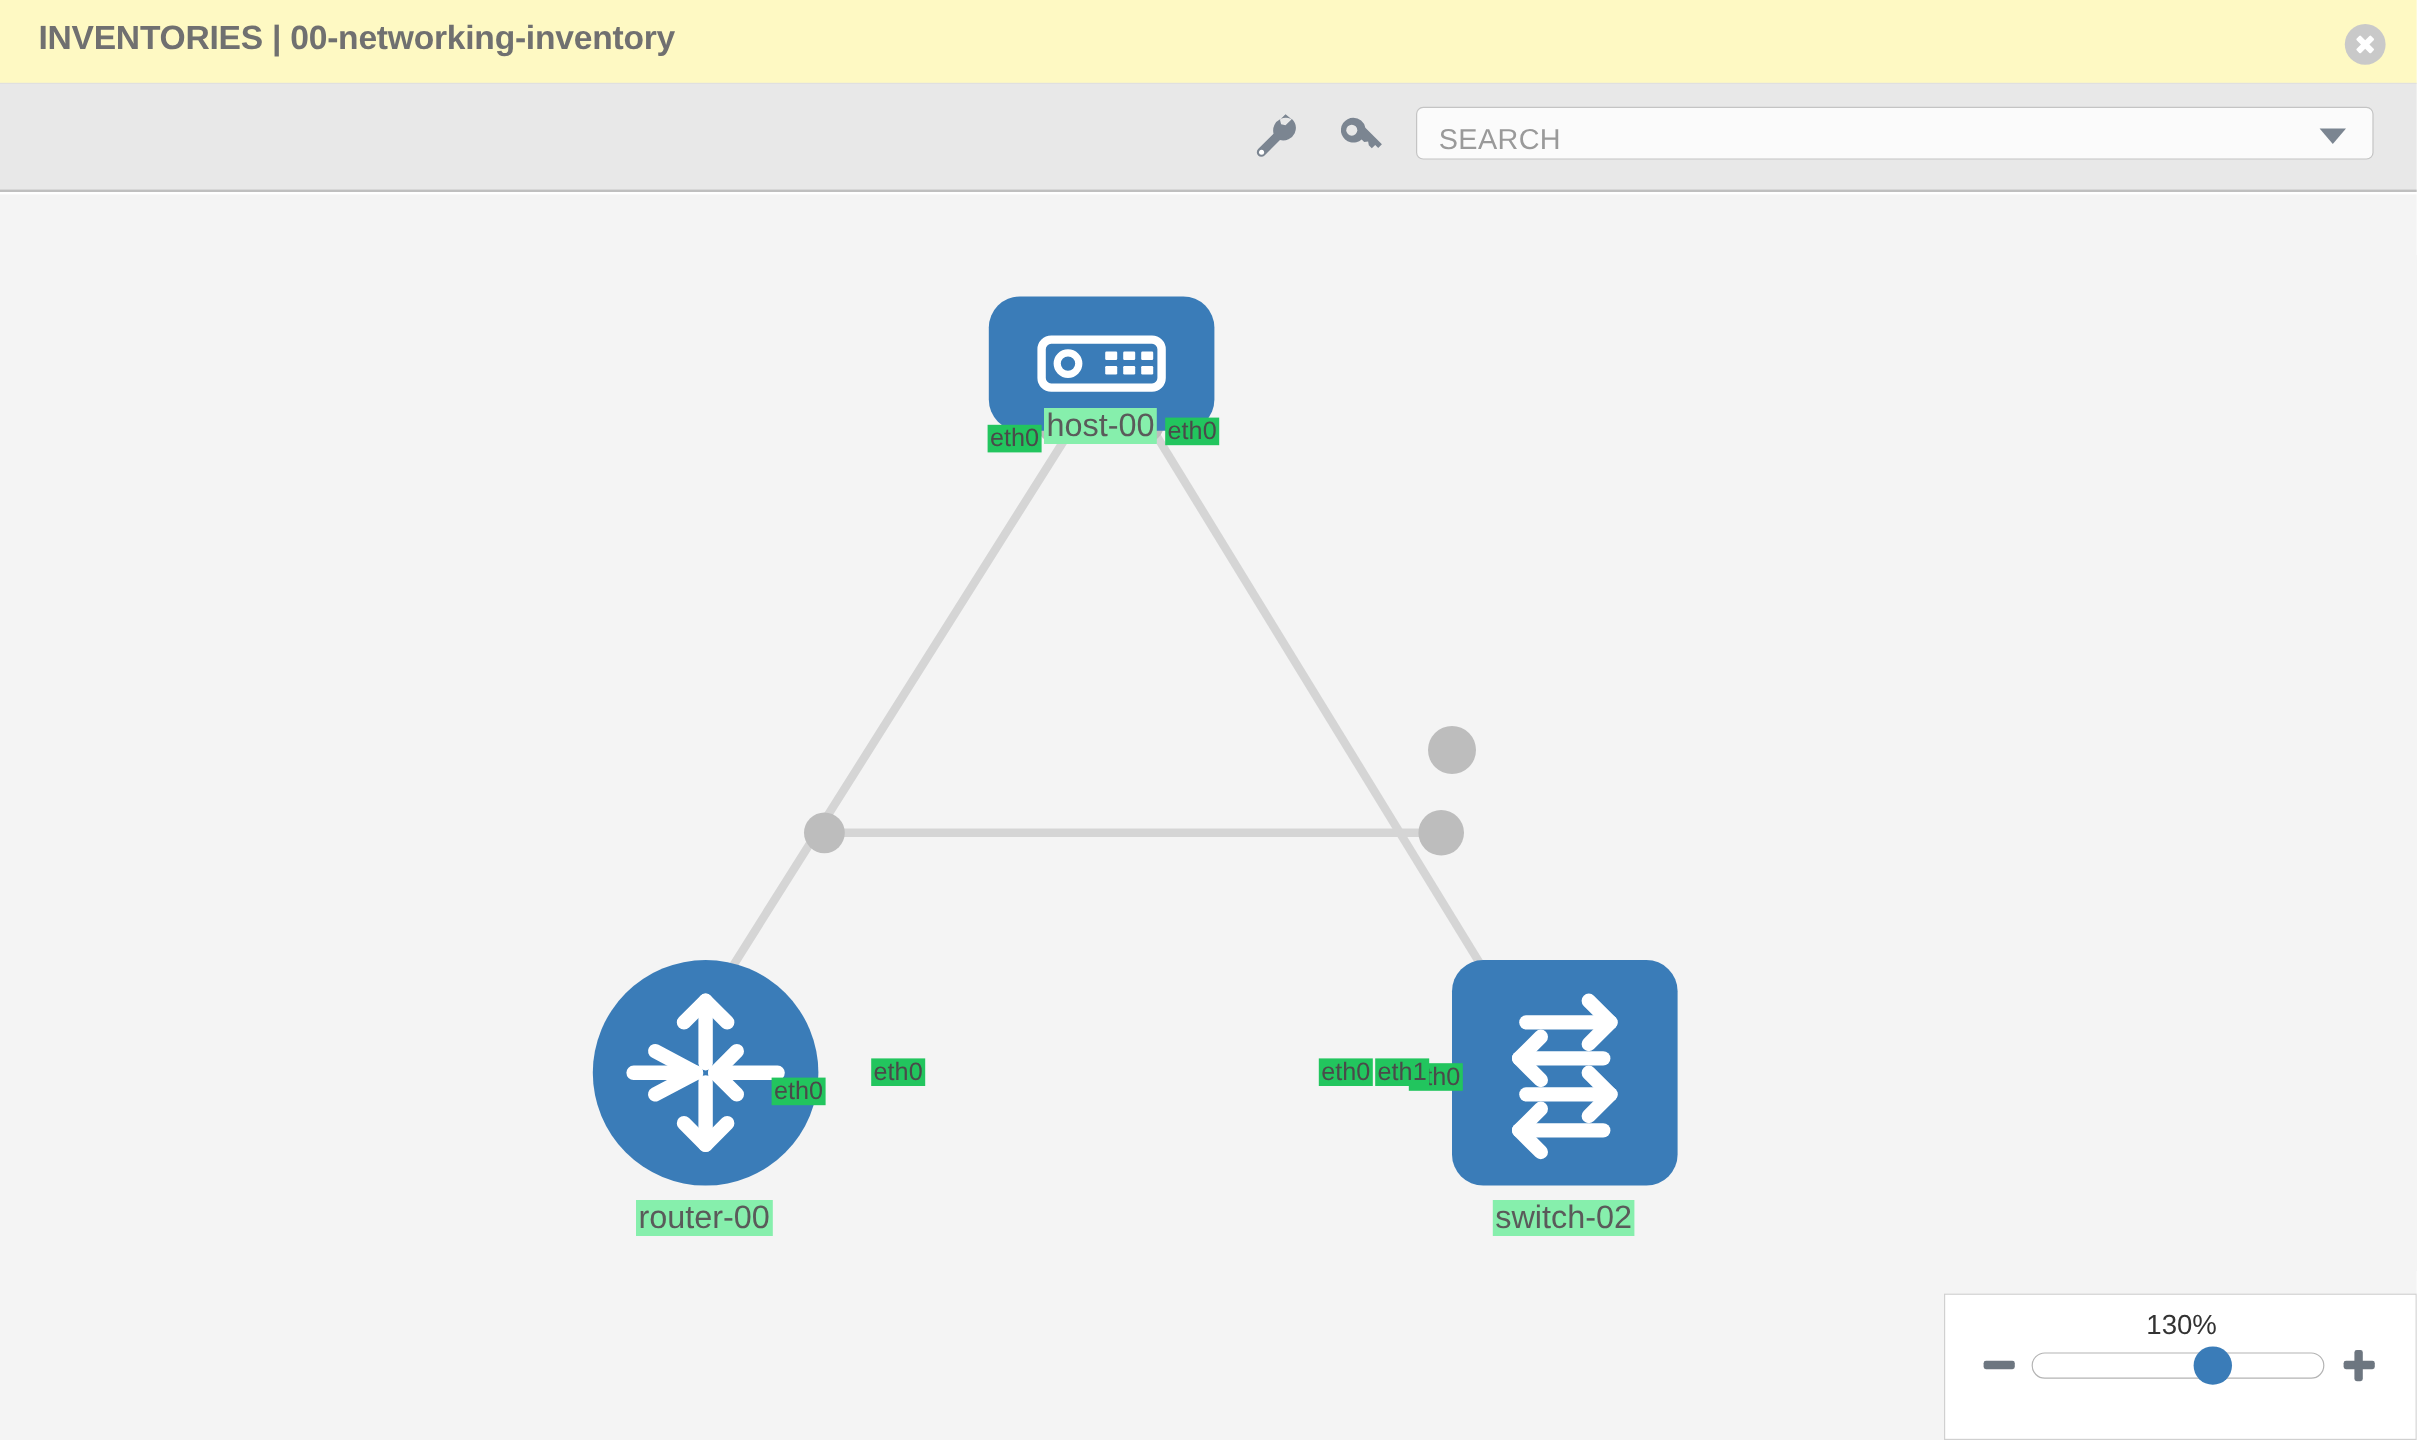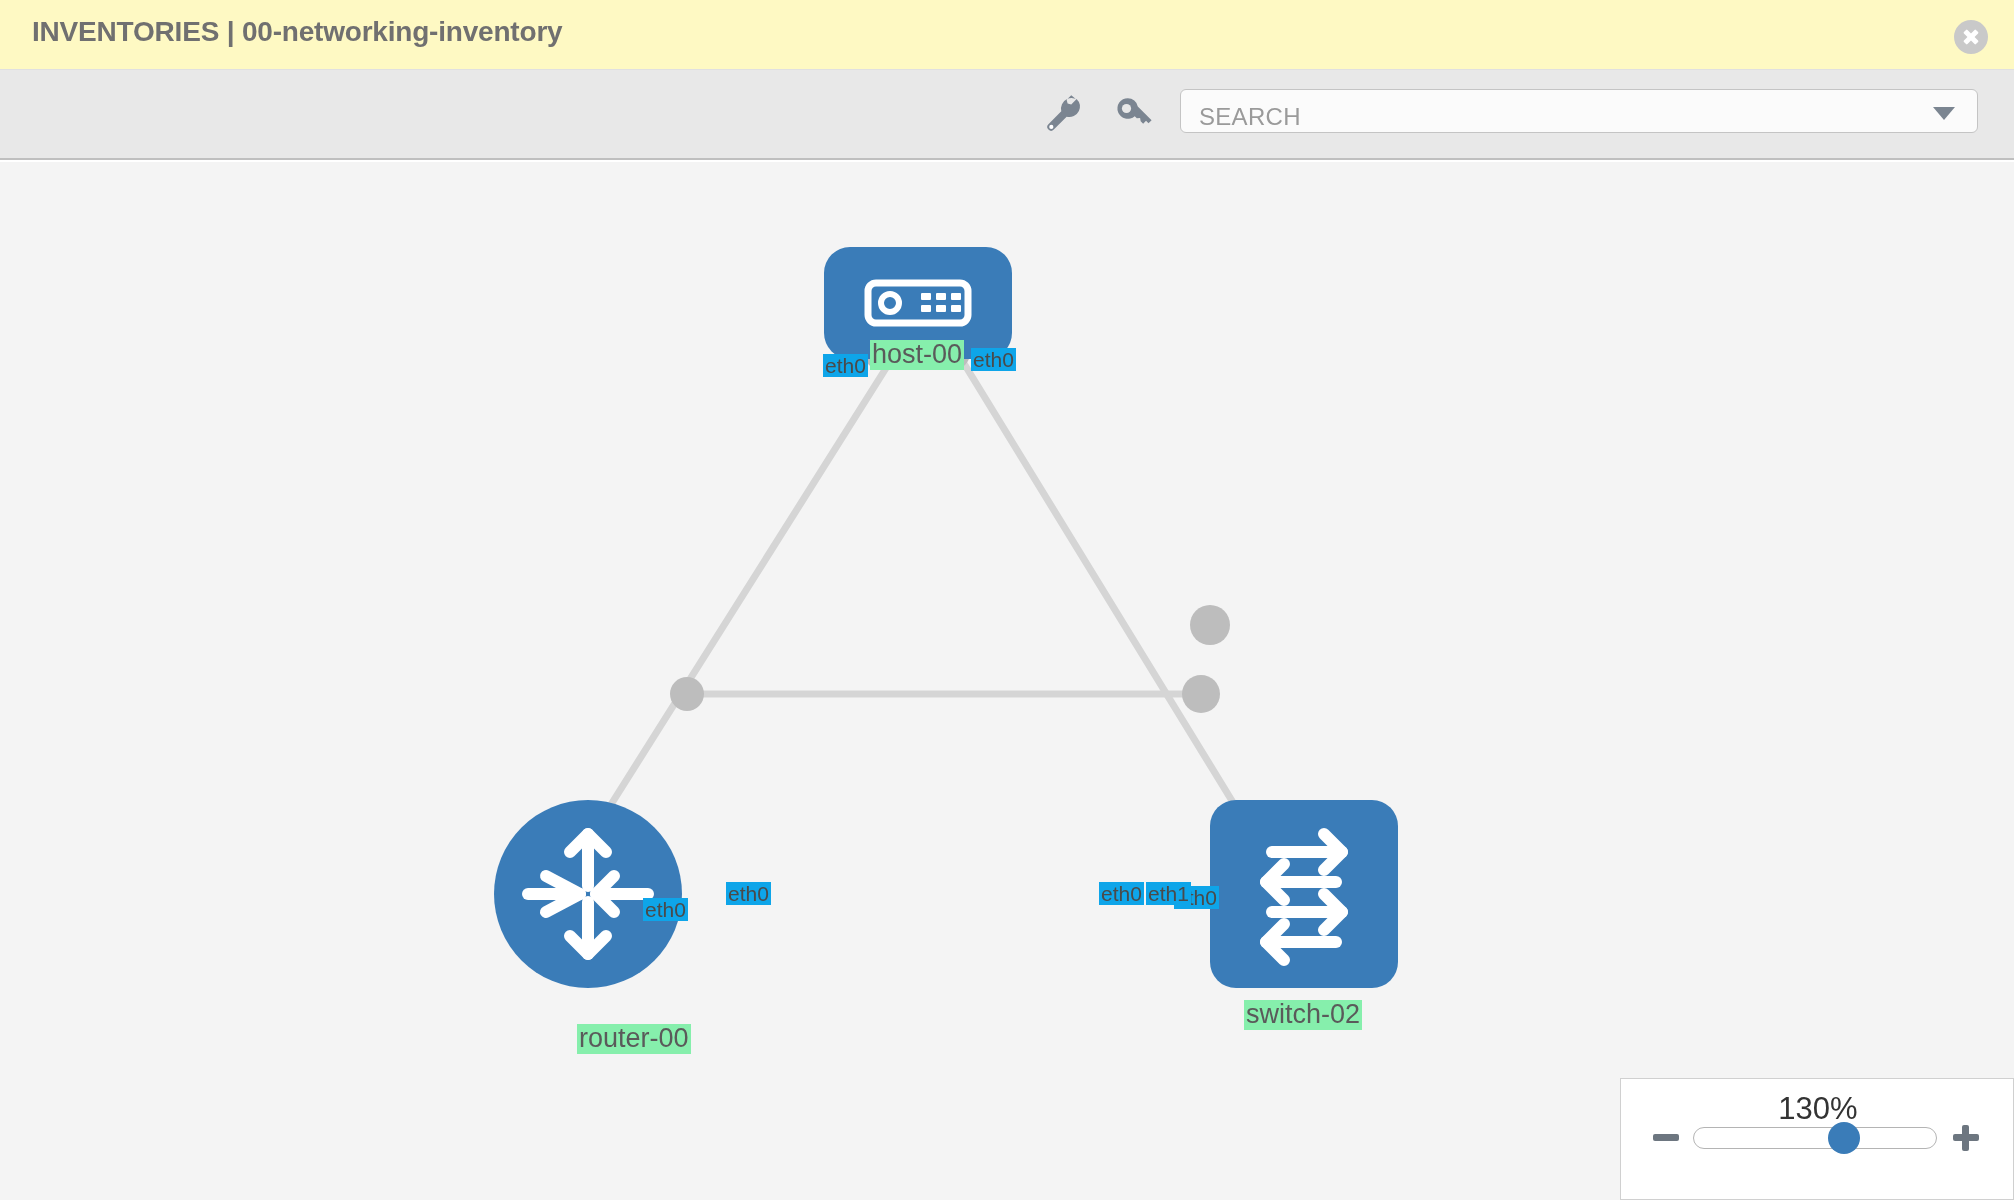--- a/index.html
+++ b/index.html
@@ -94,37 +94,37 @@
   .node-glyph svg { width: 100%; height: 100%; display: block; }
 
   .node-label {
     position: absolute; white-space: nowrap;
     font-size: 27px; color: #5a5a5a;
     background: #86efac; padding: 0 2px; line-height: 1.1;
   }
   .iface-label {
     position: absolute; white-space: nowrap;
     font-size: 21px; color: #4a4a4a;
-    background: #0ea5e9; padding: 0 2px; line-height: 1.1;
+    background: #22c55e; padding: 0 2px; line-height: 1.1;
   }
 
   .connector {
     position: absolute; border-radius: 50%;
     background: #bdbdbd;
   }
 
   
   .zoom-panel {
     position: absolute; left: 1620px; top: 1078px;
     width: 394px; height: 122px;
     background: #ffffff; border: 1px solid #d0d0d0;
   }
   .zoom-value {
     position: absolute; left: 0; top: 12px; width: 394px;
-    text-align: center; font-size: 31px; color: #333333;
+    text-align: center; font-size: 23px; color: #333333;
   }
   .zoom-minus, .zoom-plus {
     position: absolute; top: 44px; cursor: pointer;
     width: 30px; height: 30px;
   }
   .zoom-minus { left: 30px; }
   .zoom-plus  { left: 330px; }
   .zoom-minus::before {
     content: ""; position: absolute; left: 2px; top: 11px;
     width: 26px; height: 7px; background: #6d7680; border-radius: 2px;
@@ -227,21 +227,21 @@
             <line x1="94" y1="154" x2="94" y2="102"></line>
             <polyline points="76,136 94,154 112,136"></polyline>
             <line x1="34" y1="94" x2="86" y2="94"></line>
             <polyline points="52,76 86,94 52,112" fill="none"></polyline>
             <line x1="154" y1="94" x2="102" y2="94"></line>
             <polyline points="120,76 102,94 120,112"></polyline>
           </g>
         </svg>
       </div>
     </div>
-    <div class="node-label" style="left:530px; top:862px;margin-left:47px;">router-00</div>
+    <div class="node-label" style="left:530px; top:838px;">router-00</div>
 
     <div class="node" style="left:1210px; top:638px; width:188px; height:188px;">
       <div class="node-shape rounded"></div>
       <div class="node-glyph">
         <svg viewBox="0 0 188 188" aria-hidden="true">
           <g stroke="#ffffff" stroke-width="12" stroke-linecap="round" stroke-linejoin="round" fill="none">
             <line x1="62" y1="52" x2="132" y2="52"></line>
             <polyline points="114,34 132,52 114,70"></polyline>
             <line x1="126" y1="82" x2="56" y2="82"></line>
             <polyline points="74,64 56,82 74,100"></polyline>

